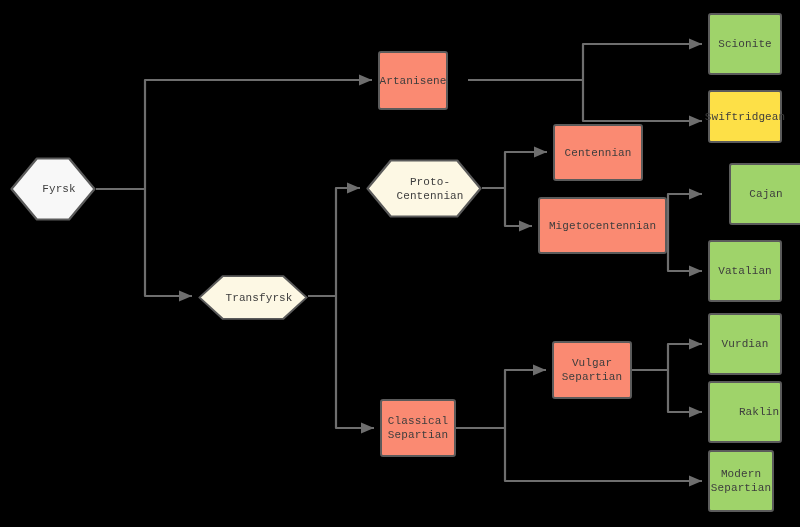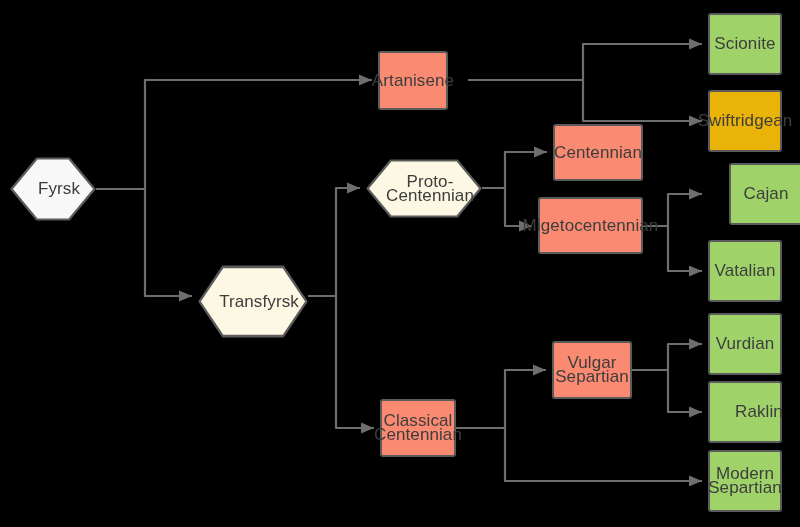--- a/index.html
+++ b/index.html
@@ -23,24 +23,25 @@
     height: 527px;
   }
   .node {
     position: absolute;
     box-sizing: border-box;
     display: flex;
     align-items: center;
     justify-content: center;
     text-align: center;
     color: #3d3d3d;
-    font-size: 17px;
+    font-size: 11px;
     line-height: 14px;
     letter-spacing: 0.1px;
     z-index: 5;
+    font-family: Liberation Mono, monospace;
   }
   .node.rect {
     border: 2px solid #5b5b5b;
     border-radius: 3px;
   }
   .node.hex {
     border: none;
     background: transparent;
   }
   .node.hex .hexsvg {
@@ -90,62 +91,62 @@
   <div id="node-layer">
       <div class="node hex" style="left: 10px; top: 157px; width: 86px; height: 64px; color: rgb(61, 61, 61);">
         <svg class="hexsvg" viewBox="0 0 86 64" preserveAspectRatio="none">
           <polygon points="26.88,1.5 59.120000000000005,1.5 84.5,32 59.120000000000005,62.5 26.88,62.5 1.5,32" fill="#f8f8f8" stroke="#5b5b5b" stroke-width="2.2" stroke-linejoin="round"></polygon>
         </svg>
         <span class="lbl">Fyrsk</span>
       </div>
       <div class="node rect" style="left: 378px; top: 51px; width: 70px; height: 59px; color: rgb(61, 61, 61); background: rgb(250, 138, 114); border-color: rgb(91, 91, 91);">
         <span class="lbl">Artanisene</span>
       </div>
-      <div class="node hex" style="left: 198px; top: 265px; width: 110px; height: 73px; color: rgb(61, 61, 61);">
+      <div class="node hex" style="left: 198px; top: 275px; width: 110px; height: 45px; color: rgb(61, 61, 61);">
         <svg class="hexsvg" viewBox="0 0 110 59" preserveAspectRatio="none">
           <polygon points="24.779999999999998,1.5 85.22,1.5 108.5,29.5 85.22,57.5 24.779999999999998,57.5 1.5,29.5" fill="#fdf8e4" stroke="#5b5b5b" stroke-width="2.2" stroke-linejoin="round"></polygon>
         </svg>
         <span class="lbl">Transfyrsk</span>
       </div>
       <div class="node hex" style="left: 366px; top: 159px; width: 116px; height: 59px; color: rgb(61, 61, 61);">
         <svg class="hexsvg" viewBox="0 0 116 59" preserveAspectRatio="none">
           <polygon points="24.779999999999998,1.5 91.22,1.5 114.5,29.5 91.22,57.5 24.779999999999998,57.5 1.5,29.5" fill="#fdf8e4" stroke="#5b5b5b" stroke-width="2.2" stroke-linejoin="round"></polygon>
         </svg>
         <span class="lbl">Proto-Centennian</span>
       </div>
       <div class="node rect" style="left: 553px; top: 124px; width: 90px; height: 57px; color: rgb(61, 61, 61); background: rgb(250, 138, 114); border-color: rgb(91, 91, 91);">
         <span class="lbl">Centennian</span>
       </div>
-      <div class="node rect" style="left: 538px; top: 197px; width: 105px; height: 57px; color: rgb(61, 61, 61); background: rgb(250, 138, 114); border-color: rgb(91, 91, 91);">
+      <div class="node rect" style="left: 538px; top: 197px; width: 129px; height: 57px; color: rgb(61, 61, 61); background: rgb(250, 138, 114); border-color: rgb(91, 91, 91);">
         <span class="lbl">Migetocentennian</span>
       </div>
       <div class="node rect" style="left: 708px; top: 13px; width: 74px; height: 62px; color: rgb(61, 61, 61); background: rgb(159, 211, 106); border-color: rgb(91, 91, 91);">
         <span class="lbl">Scionite</span>
       </div>
-      <div class="node rect" style="left: 708px; top: 90px; width: 74px; height: 62px; color: rgb(61, 61, 61); background: #eab308; border-color: rgb(91, 91, 91);">
+      <div class="node rect" style="left: 708px; top: 90px; width: 74px; height: 53px; color: rgb(61, 61, 61); background: #fde047; border-color: rgb(91, 91, 91);">
         <span class="lbl">Swiftridgean</span>
       </div>
       <div class="node rect" style="left: 729px; top: 163px; width: 74px; height: 62px; color: rgb(61, 61, 61); background: rgb(159, 211, 106); border-color: rgb(91, 91, 91);">
         <span class="lbl">Cajan</span>
       </div>
       <div class="node rect" style="left: 708px; top: 240px; width: 74px; height: 62px; color: rgb(61, 61, 61); background: rgb(159, 211, 106); border-color: rgb(91, 91, 91);">
         <span class="lbl">Vatalian</span>
       </div>
       <div class="node rect" style="left: 380px; top: 399px; width: 76px; height: 58px; color: rgb(61, 61, 61); background: rgb(250, 138, 114); border-color: rgb(91, 91, 91);">
         <span class="lbl">Classical
-Centennian</span>
+Separtian</span>
       </div>
       <div class="node rect" style="left: 552px; top: 341px; width: 80px; height: 58px; color: rgb(61, 61, 61); background: rgb(250, 138, 114); border-color: rgb(91, 91, 91);">
         <span class="lbl">Vulgar
 Separtian</span>
       </div>
       <div class="node rect" style="left: 708px; top: 313px; width: 74px; height: 62px; color: rgb(61, 61, 61); background: rgb(159, 211, 106); border-color: rgb(91, 91, 91); justify-content: center;">
         <span class="lbl">Vurdian</span>
       </div>
       <div class="node rect" style="left: 708px; top: 381px; width: 74px; height: 62px; color: rgb(61, 61, 61); background: rgb(159, 211, 106); border-color: rgb(91, 91, 91); padding-left: 28px;">
         <span class="lbl">Raklin</span>
       </div>
-      <div class="node rect" style="left: 708px; top: 450px; width: 74px; height: 62px; color: rgb(61, 61, 61); background: rgb(159, 211, 106); border-color: rgb(91, 91, 91);">
+      <div class="node rect" style="left: 708px; top: 450px; width: 66px; height: 62px; color: rgb(61, 61, 61); background: rgb(159, 211, 106); border-color: rgb(91, 91, 91);">
         <span class="lbl">Modern
 Separtian</span>
       </div>
     </div>
 </div>
 
 </body></html>

